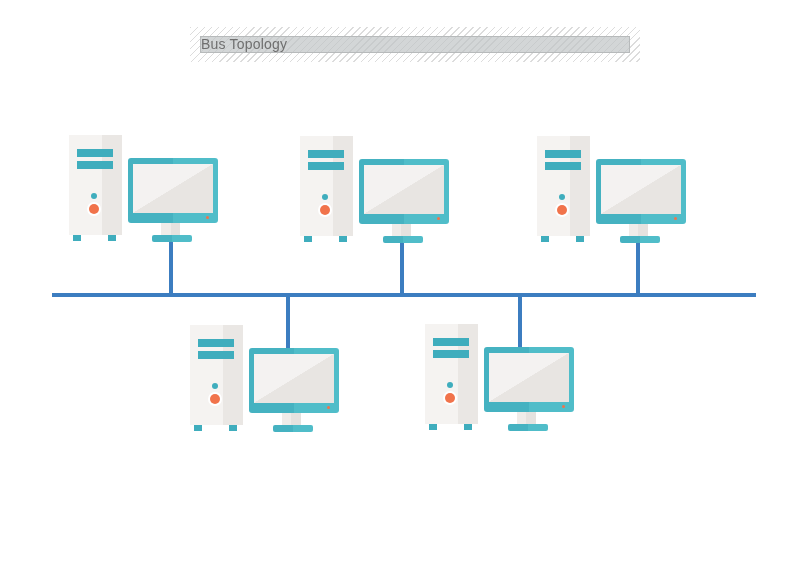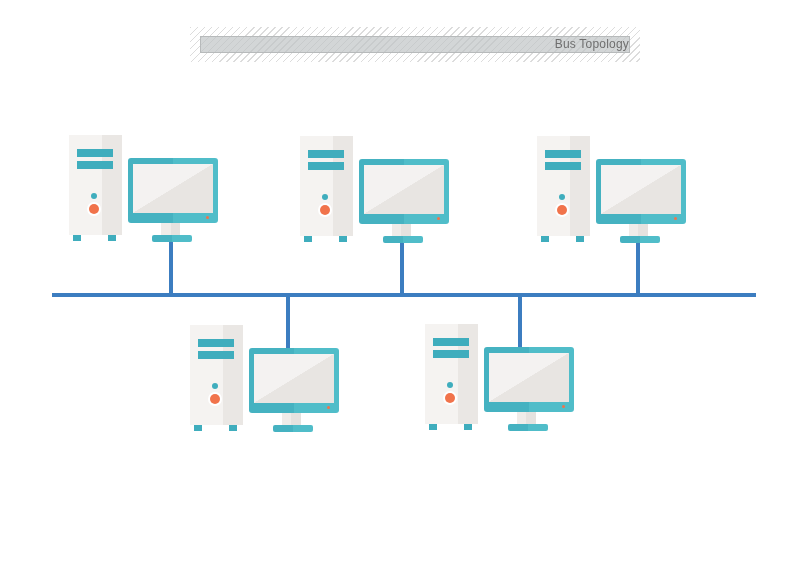--- a/index.html
+++ b/index.html
@@ -12,22 +12,22 @@
   
   .title-band{
     position:absolute;left:190px;top:27px;width:450px;height:35px;
     background-image:repeating-linear-gradient(135deg, var(--band-stripe) 0 1px, transparent 1px 5px);
   }
   .title-bar{
     position:absolute;left:10px;top:9px;width:428px;height:15px;
     background-color:var(--titlebar-fill);
     background-image:repeating-linear-gradient(135deg, var(--titlebar-stripe) 0 1px, transparent 1px 5px);
     border:1px solid var(--titlebar-border);
-    display:flex;align-items:center;justify-content:flex-end;
-    font-size:12px;line-height:15px;color:var(--title-text);letter-spacing:0.2px;
+    display:flex;align-items:center;justify-content:flex-start;
+    font-size:14px;line-height:15px;color:var(--title-text);letter-spacing:0.2px;
   }
 
   
   .bus{position:absolute;background:var(--bus-blue);}
   .cable{position:absolute;width:4px;background:var(--bus-blue);}
 
   
   .node{position:absolute;width:149px;height:107px;}
   .tower{
     position:absolute;left:0;top:0;width:53px;height:100px;

